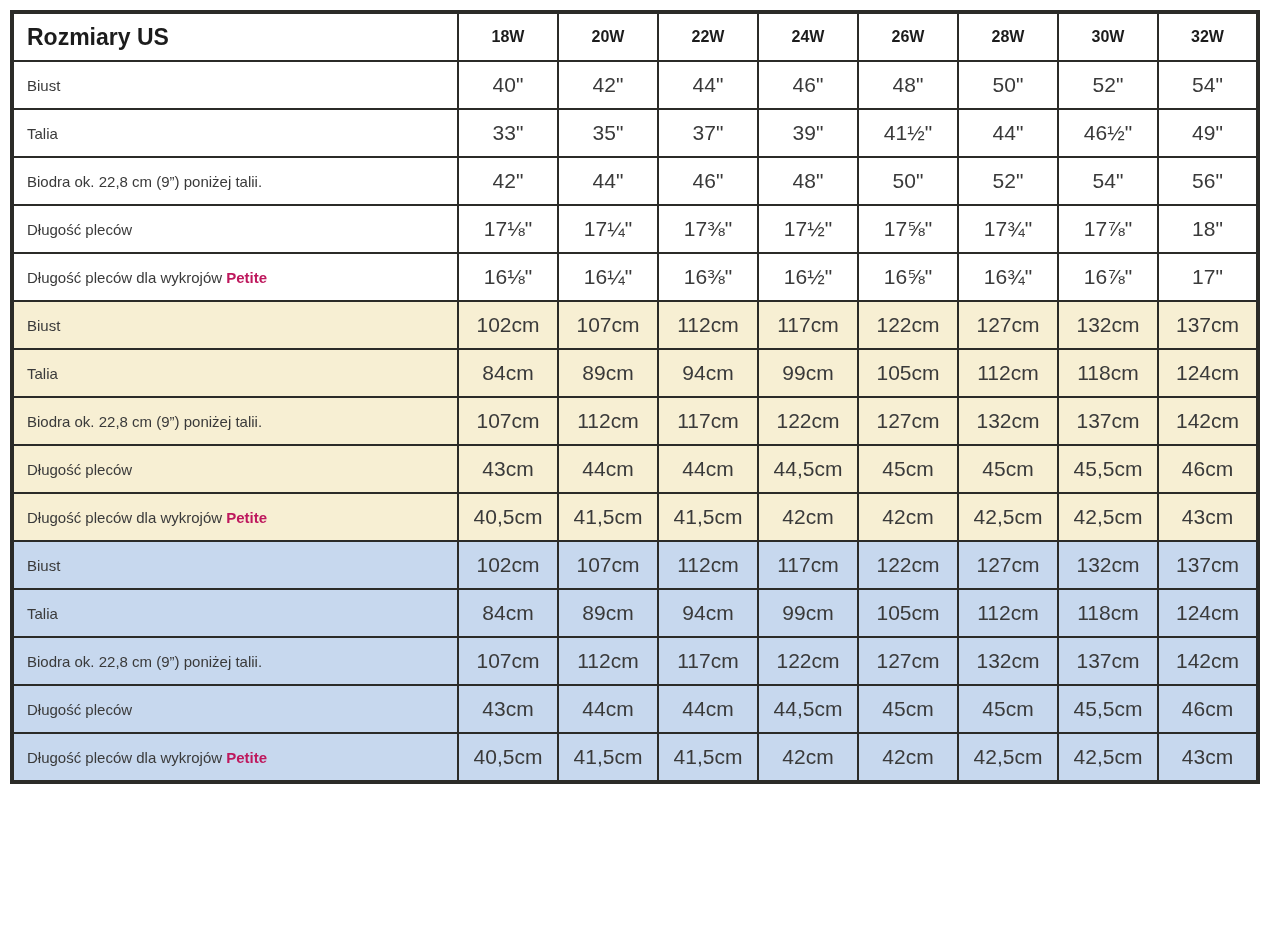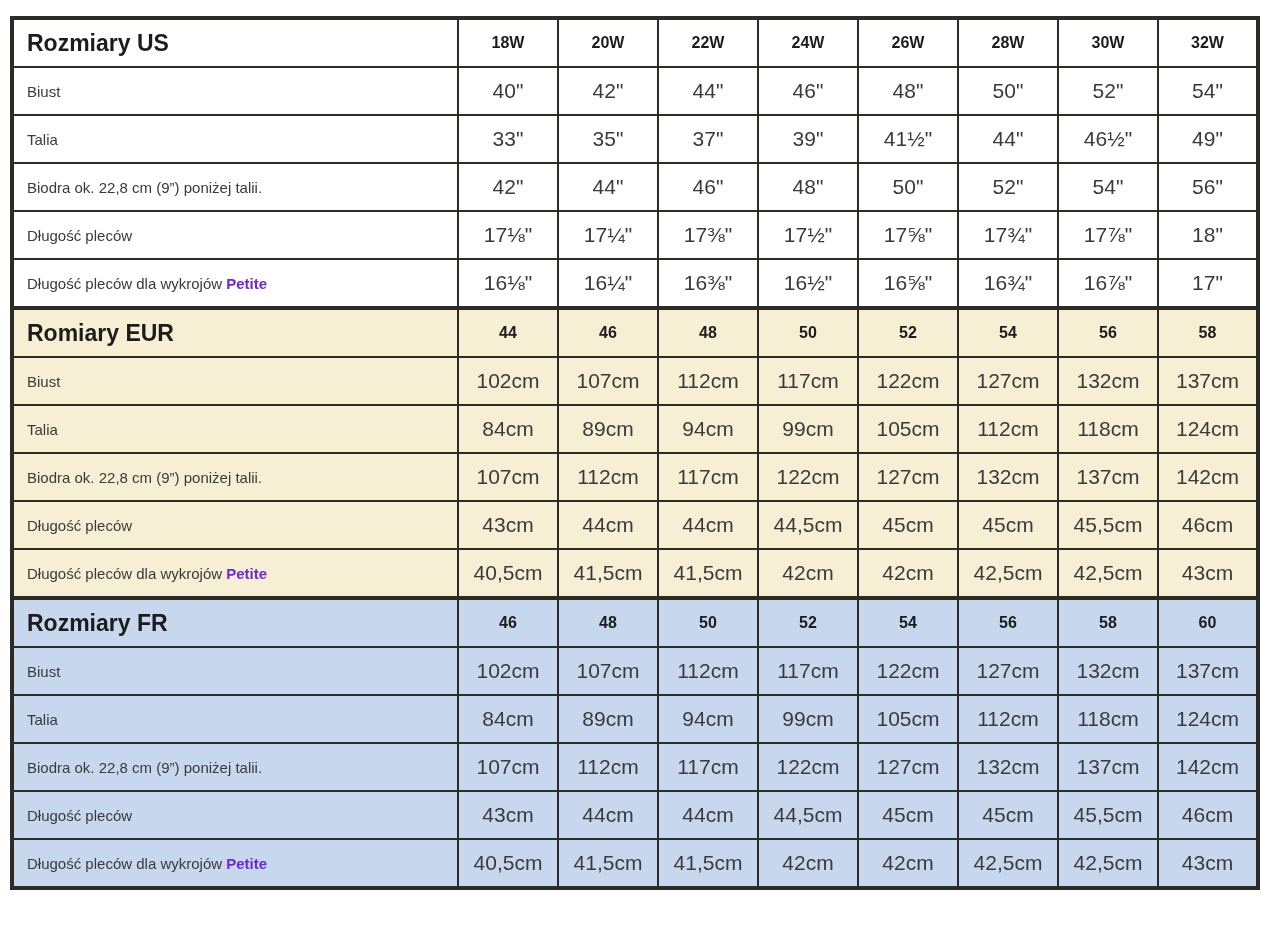--- a/index.html
+++ b/index.html
@@ -20,21 +20,21 @@
     overflow: hidden;
   }
   .page {
     position: relative;
     width: 1280px;
     height: 926px;
   }
   table.size-table {
     border-collapse: collapse;
     table-layout: fixed;
-    margin: 16px 0 0 10px;
+    margin: 10px 0 0 10px;
     border: 4px solid var(--line);
   }
   col.label-col   { width: 446px; }
   col.value-col   { width: 100px; }
   th, td {
     border: 2px solid var(--line);
     height: 46px;
     padding: 0;
     overflow: hidden;
     white-space: nowrap;
@@ -58,21 +58,21 @@
     text-align: center;
     font-size: 21px;
     font-weight: normal;
     color: var(--text);
   }
   th.value-cell {
     font-size: 16px;
     font-weight: bold;
     color: var(--head-text);
   }
-  .bold { font-weight: bold; color: #6d28d9; }
+  .bold { font-weight: bold; color: #be185d; }
   tr.theme-us  { background: var(--us-bg); }
   tr.theme-eur { background: var(--eur-bg); }
   tr.theme-fr  { background: var(--fr-bg); }
 </style>
 </head>
 <body>
 
 <div class="page">
   <table class="size-table">
     <colgroup>
@@ -146,31 +146,20 @@
           <td class="label-cell"><span>Długość pleców dla wykrojów </span><span class="bold">Petite</span></td>
           <td class="value-cell">16⅛"</td>
           <td class="value-cell">16¼"</td>
           <td class="value-cell">16⅜"</td>
           <td class="value-cell">16½"</td>
           <td class="value-cell">16⅝"</td>
           <td class="value-cell">16¾"</td>
           <td class="value-cell">16⅞"</td>
           <td class="value-cell">17"</td>
         </tr>
-        <tr class="section-header theme-eur">
-          <th class="label-cell">Romiary EUR</th>
-          <th class="value-cell">44</th>
-          <th class="value-cell">46</th>
-          <th class="value-cell">48</th>
-          <th class="value-cell">50</th>
-          <th class="value-cell">52</th>
-          <th class="value-cell">54</th>
-          <th class="value-cell">56</th>
-          <th class="value-cell">58</th>
-        </tr>
         <tr class="data-row theme-eur">
           <td class="label-cell"><span>Biust</span></td>
           <td class="value-cell">102cm</td>
           <td class="value-cell">107cm</td>
           <td class="value-cell">112cm</td>
           <td class="value-cell">117cm</td>
           <td class="value-cell">122cm</td>
           <td class="value-cell">127cm</td>
           <td class="value-cell">132cm</td>
           <td class="value-cell">137cm</td>
@@ -212,31 +201,20 @@
           <td class="label-cell"><span>Długość pleców dla wykrojów </span><span class="bold">Petite</span></td>
           <td class="value-cell">40,5cm</td>
           <td class="value-cell">41,5cm</td>
           <td class="value-cell">41,5cm</td>
           <td class="value-cell">42cm</td>
           <td class="value-cell">42cm</td>
           <td class="value-cell">42,5cm</td>
           <td class="value-cell">42,5cm</td>
           <td class="value-cell">43cm</td>
         </tr>
-        <tr class="section-header theme-fr">
-          <th class="label-cell">Rozmiary FR</th>
-          <th class="value-cell">46</th>
-          <th class="value-cell">48</th>
-          <th class="value-cell">50</th>
-          <th class="value-cell">52</th>
-          <th class="value-cell">54</th>
-          <th class="value-cell">56</th>
-          <th class="value-cell">58</th>
-          <th class="value-cell">60</th>
-        </tr>
         <tr class="data-row theme-fr">
           <td class="label-cell"><span>Biust</span></td>
           <td class="value-cell">102cm</td>
           <td class="value-cell">107cm</td>
           <td class="value-cell">112cm</td>
           <td class="value-cell">117cm</td>
           <td class="value-cell">122cm</td>
           <td class="value-cell">127cm</td>
           <td class="value-cell">132cm</td>
           <td class="value-cell">137cm</td>

